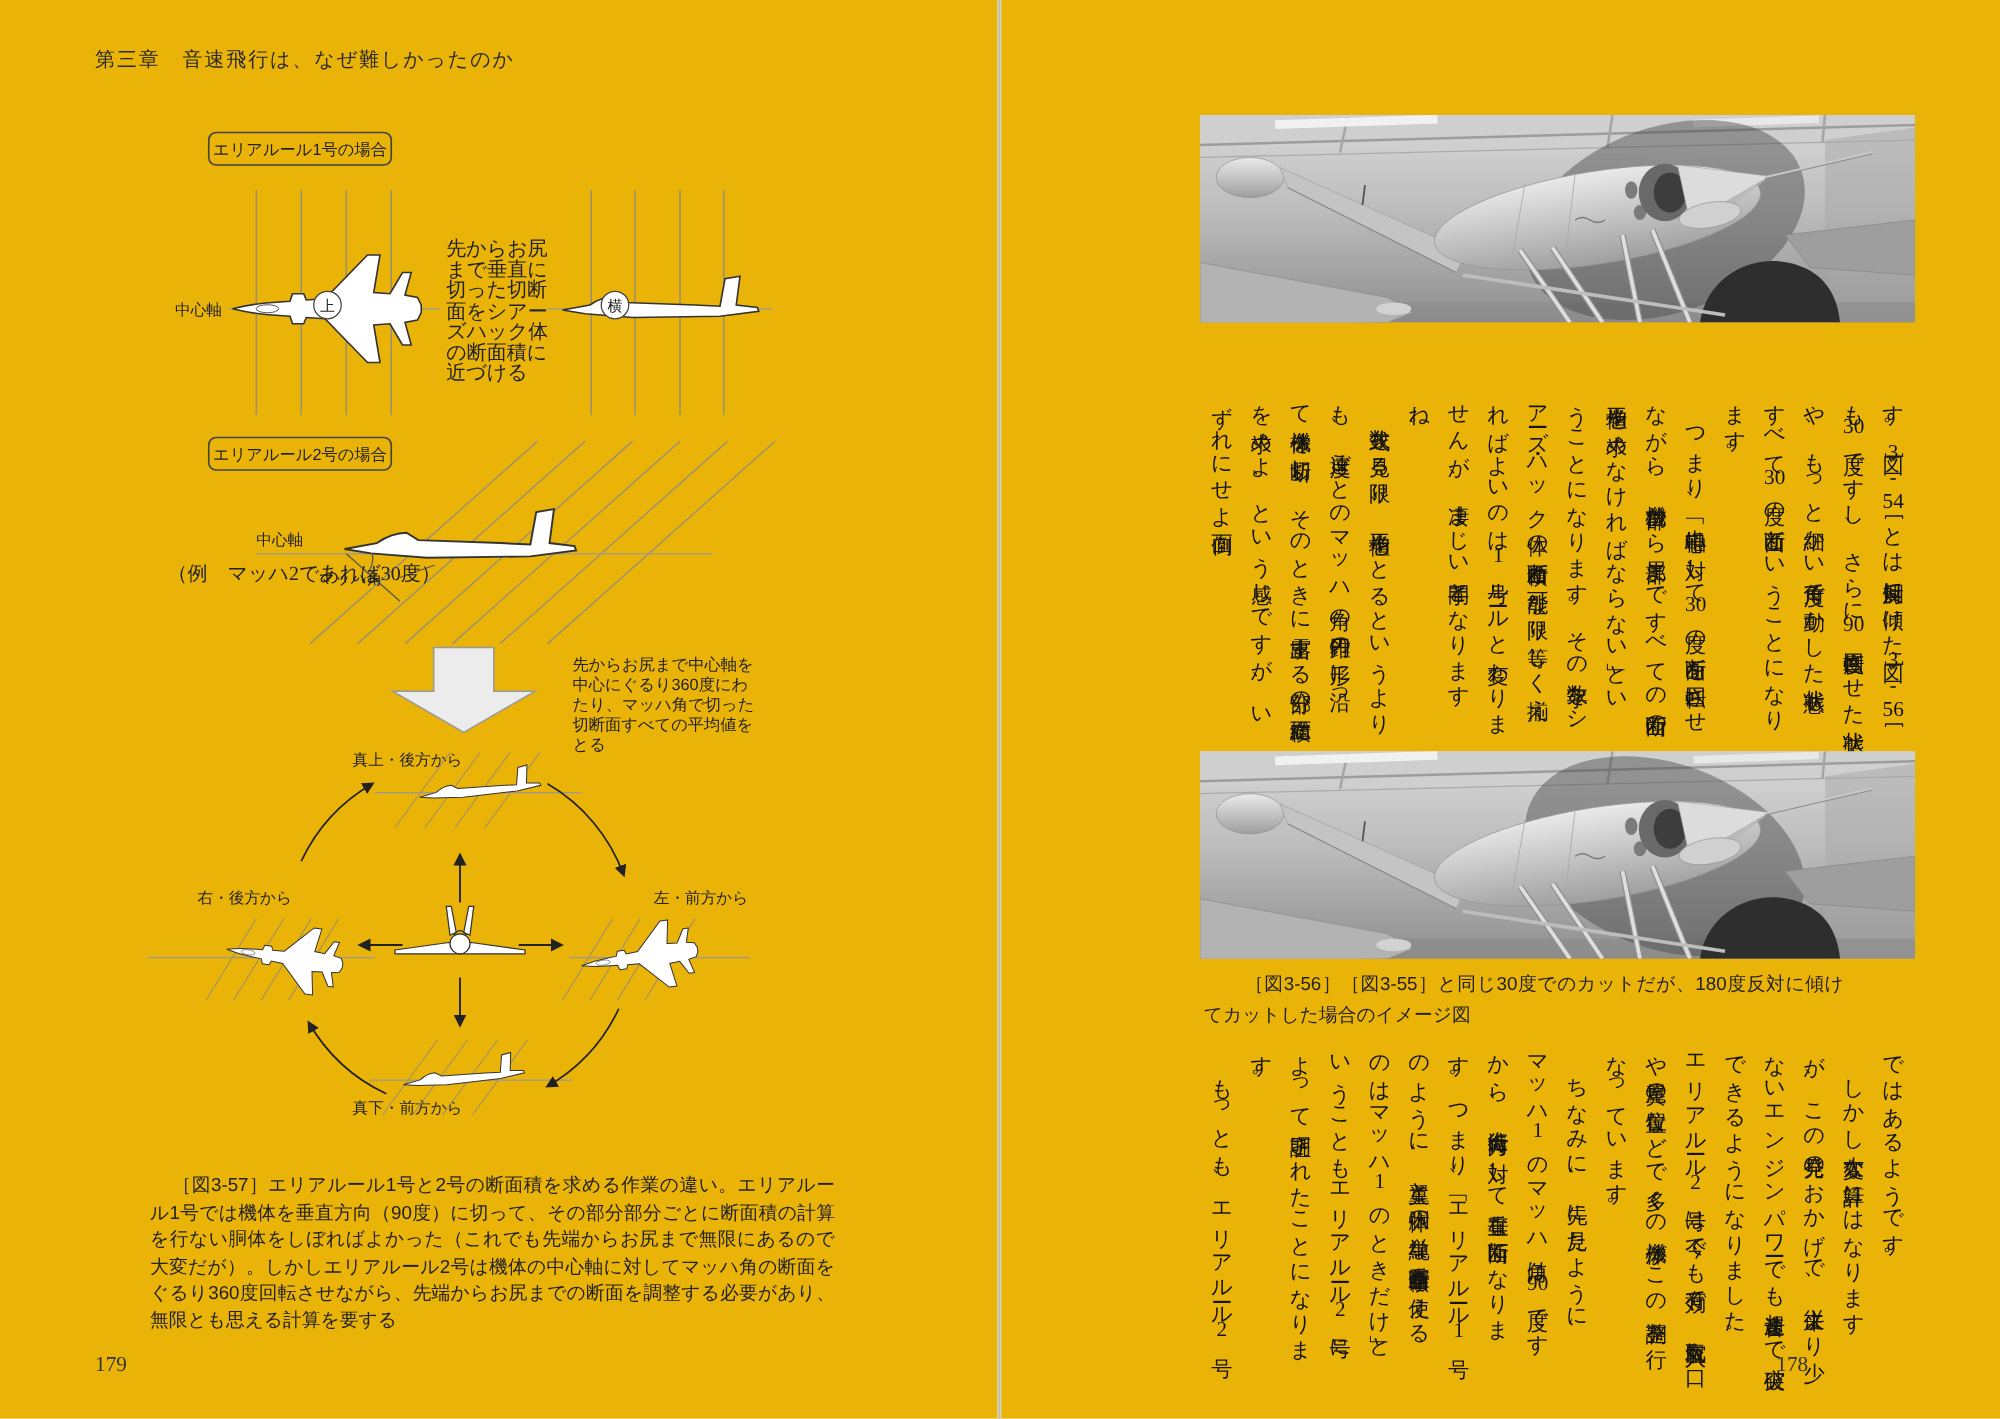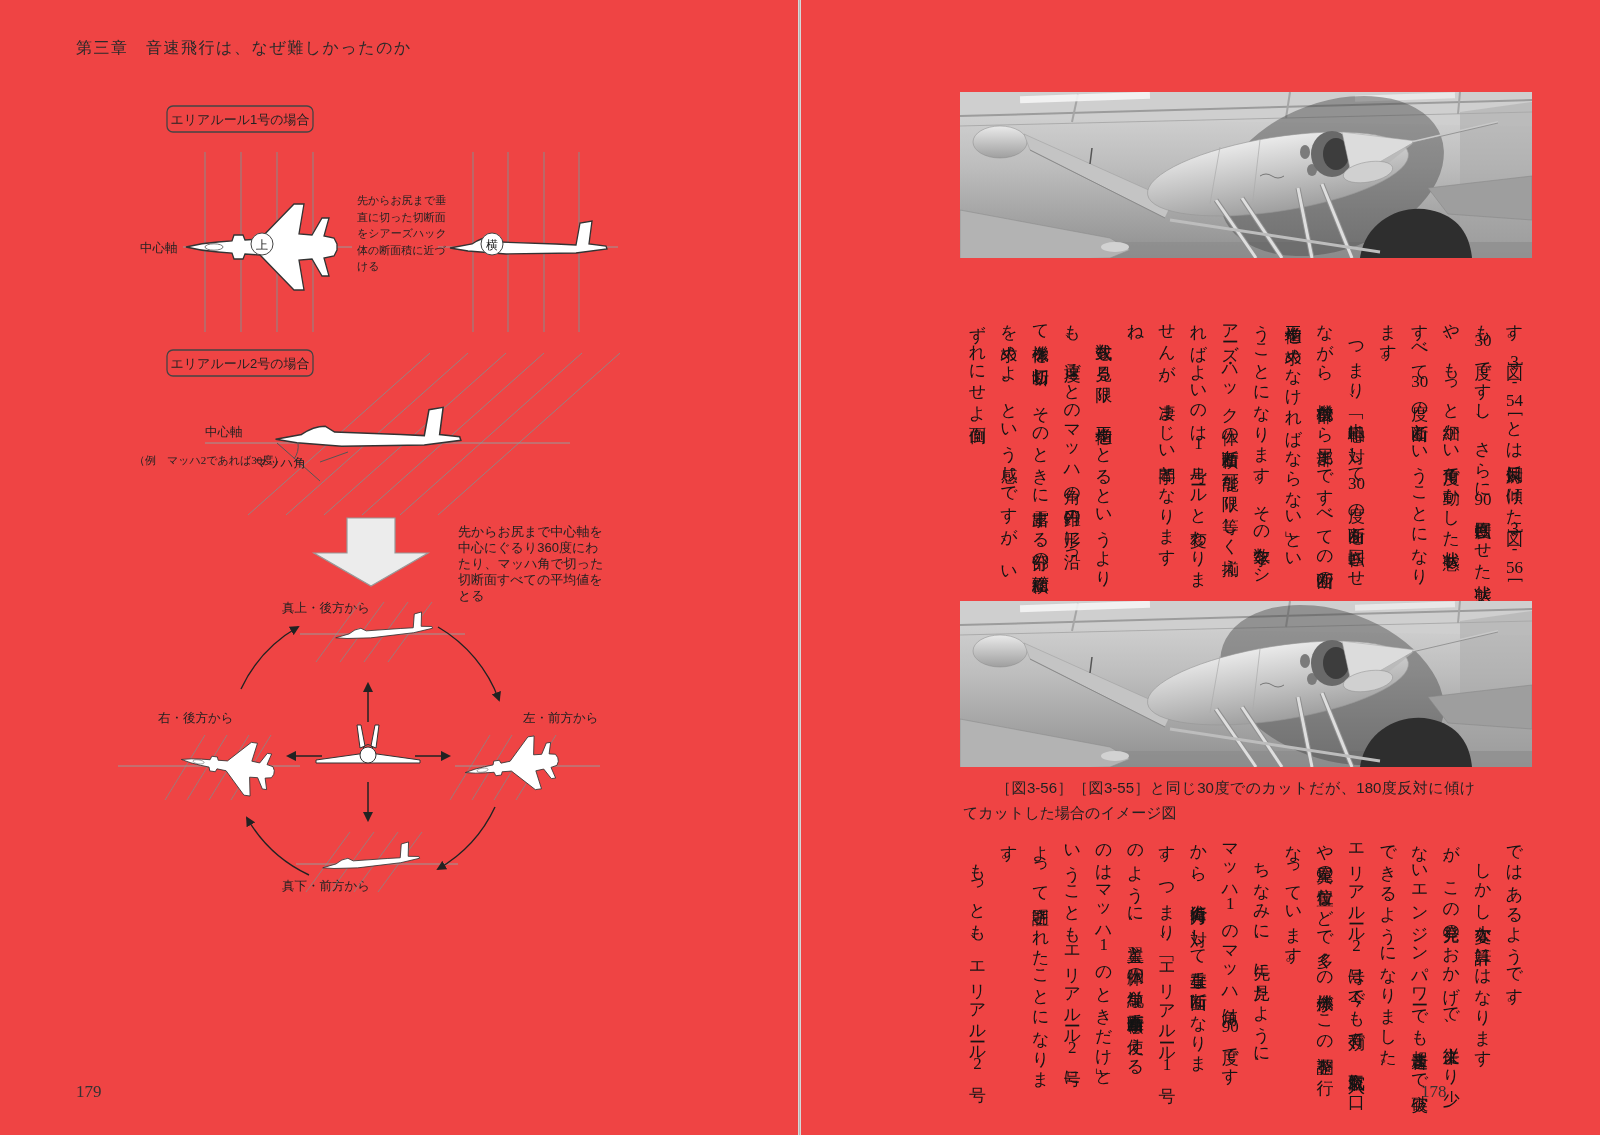--- a/index.html
+++ b/index.html
@@ -1,35 +1,35 @@
 <!DOCTYPE html>
 <html lang="ja"><head>
 <meta charset="utf-8">
 <style>
   html,body{margin:0;padding:0;background:#ffffff;}
-  #page{position:relative;width:1600px;height:1135px;background:#ef4444;overflow:hidden;
+  #page{position:relative;width:1600px;height:1135px;background:#eab308;overflow:hidden;
         font-family:"Liberation Sans","DejaVu Sans",sans-serif;color:#1c1c1c;}
   .gutter{position:absolute;left:798px;top:0;width:3px;height:1135px;
         background:linear-gradient(90deg,#e8e8e8,#b5b5b5,#e8e8e8);}
   .chapter-header{position:absolute;left:76px;top:38px;font-size:16px;letter-spacing:1.5px;color:#2a2a2a;}
   .pageno{position:absolute;font-family:"Liberation Serif","DejaVu Serif",serif;font-size:17px;color:#333;}
   #pageno-left{left:76px;top:1082px;}
   #pageno-right{left:1421px;top:1082px;}
   .caption{position:absolute;font-size:15px;color:#222;text-align:justify;}
   #caption-57{left:120px;top:938px;width:548px;line-height:21.5px;text-indent:1.2em;}
   #caption-55{left:963px;top:262px;width:512px;line-height:24.5px;text-indent:2.2em;}
   #caption-56{left:963px;top:776px;width:512px;line-height:24.5px;text-indent:2.2em;}
   .vtext{position:absolute;writing-mode:vertical-rl;text-orientation:upright;
         font-family:"Liberation Serif","DejaVu Serif",serif;font-size:17px;line-height:31.6px;
         letter-spacing:1px;color:#141414;}
   .vtext p{margin:0;padding:0;}
   .tcy{text-combine-upright:all;}
   #body-1{left:830px;top:312px;width:700px;height:270px;}
   #body-2{left:830px;top:833px;width:700px;height:252px;}
-  .anno{position:absolute;font-size:11px;line-height:16.5px;color:#222;}
+  .anno{position:absolute;font-size:16px;line-height:16.5px;color:#222;}
   #anno-cut{left:357px;top:192px;width:92px;}
   #anno-arrow{left:458px;top:524px;width:146px;font-size:13px;line-height:16px;}
   #anno-example{left:134px;top:452px;white-space:nowrap;font-family:Liberation Serif, serif;}
   svg.photo{position:absolute;left:960px;width:572px;height:166px;}
   #photo-1{top:92px;}
   #photo-2{top:601px;}
   #diagram-svg{position:absolute;left:0;top:0;width:800px;height:1135px;}
   #diagram-svg text{font-family:"Liberation Sans","DejaVu Sans",sans-serif;fill:#222;}
   .hidden-defs{position:absolute;width:0;height:0;overflow:hidden;}
 </style>
@@ -216,20 +216,21 @@
       <path d="M495,807 A140,140 0 0 1 438,869" marker-end="url(#ah)"></path>
       <path d="M309,875 A140,140 0 0 1 247,818" marker-end="url(#ah)"></path>
       <path d="M241,689 A140,140 0 0 1 298,627" marker-end="url(#ah)"></path>
     </g>
   </svg>
 
   <div class="anno" id="anno-cut">先からお尻まで垂直に切った切断面をシアーズハック体の断面積に近づける</div>
   <div class="anno" id="anno-example">（例　マッハ2であれば30度）</div>
   <div class="anno" id="anno-arrow">先からお尻まで中心軸を中心にぐるり360度にわたり、マッハ角で切った切断面すべての平均値をとる</div>
 
+  <div class="caption" id="caption-57">［図3-57］エリアルール1号と2号の断面積を求める作業の違い。エリアルール1号では機体を垂直方向（90度）に切って、その部分部分ごとに断面積の計算を行ない胴体をしぼればよかった（これでも先端からお尻まで無限にあるので大変だが）。しかしエリアルール2号は機体の中心軸に対してマッハ角の断面をぐるり360度回転させながら、先端からお尻までの断面を調整する必要があり、無限とも思える計算を要する</div>
 
   <div class="pageno" id="pageno-left">179</div>
 
   <svg class="photo" id="photo-1" viewBox="0 0 572 166">
     <use href="#scene-bg"></use>
     <ellipse cx="372" cy="84" rx="116" ry="74" fill="#484848" opacity="0.45" transform="rotate(-20 372 84)"></ellipse>
     <use href="#scene-plane"></use>
   </svg>
 
   <div class="vtext" id="body-1">

